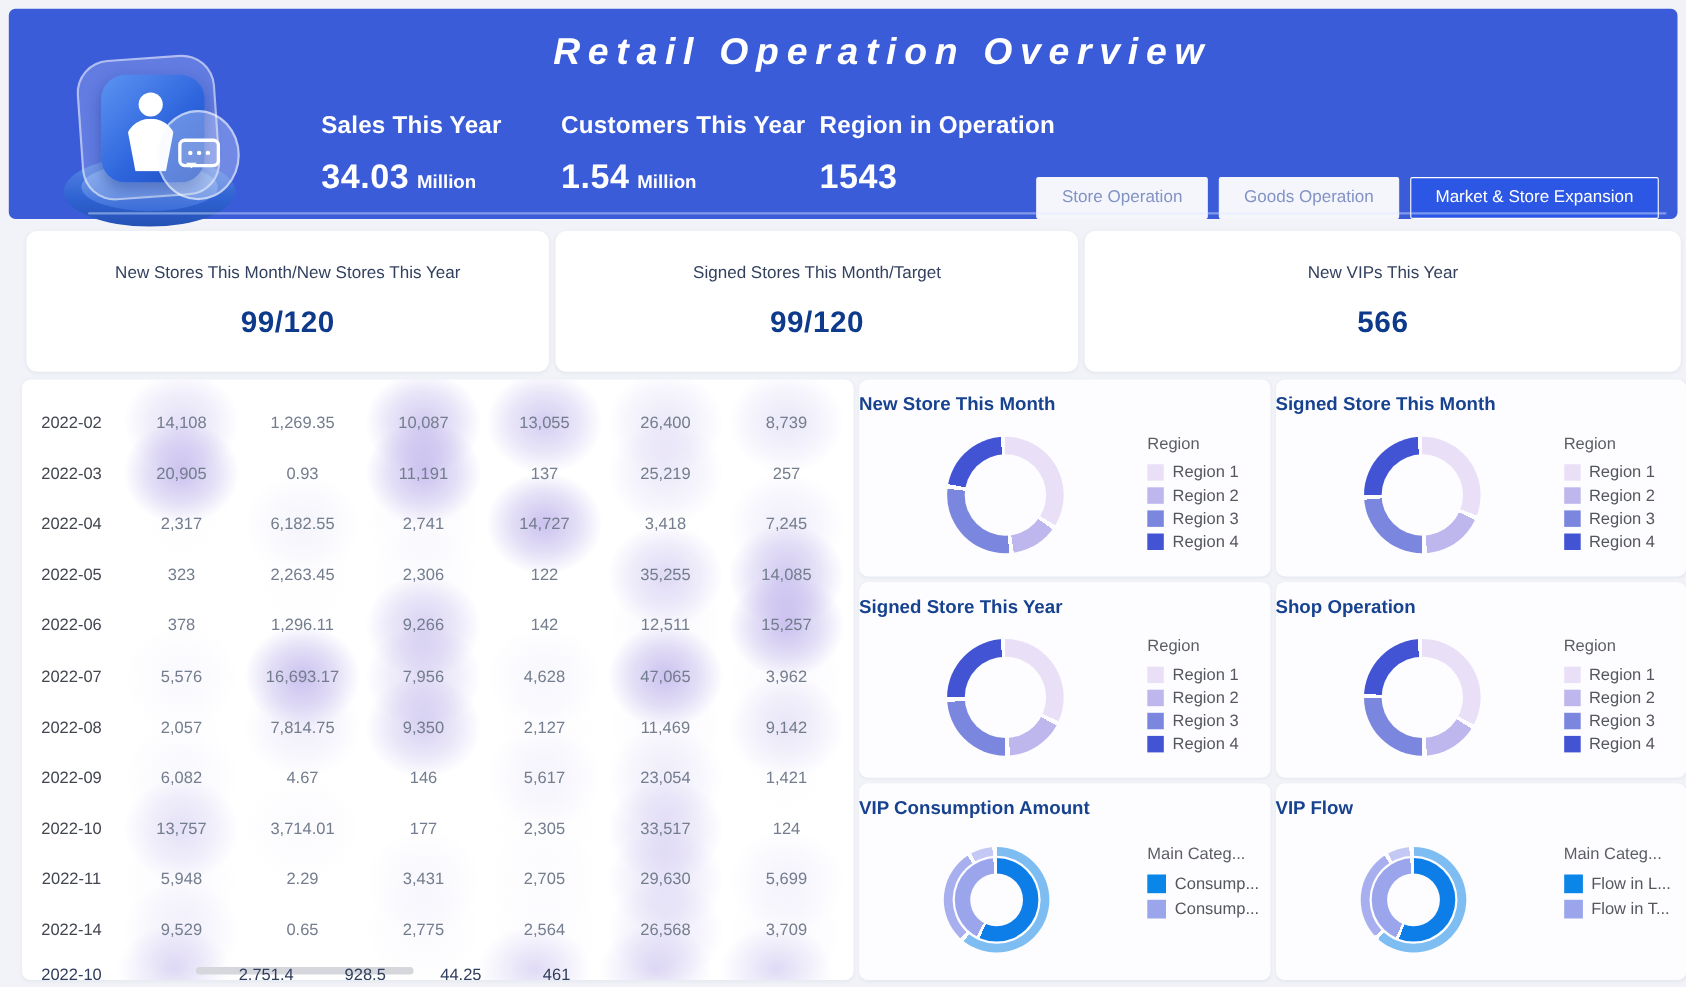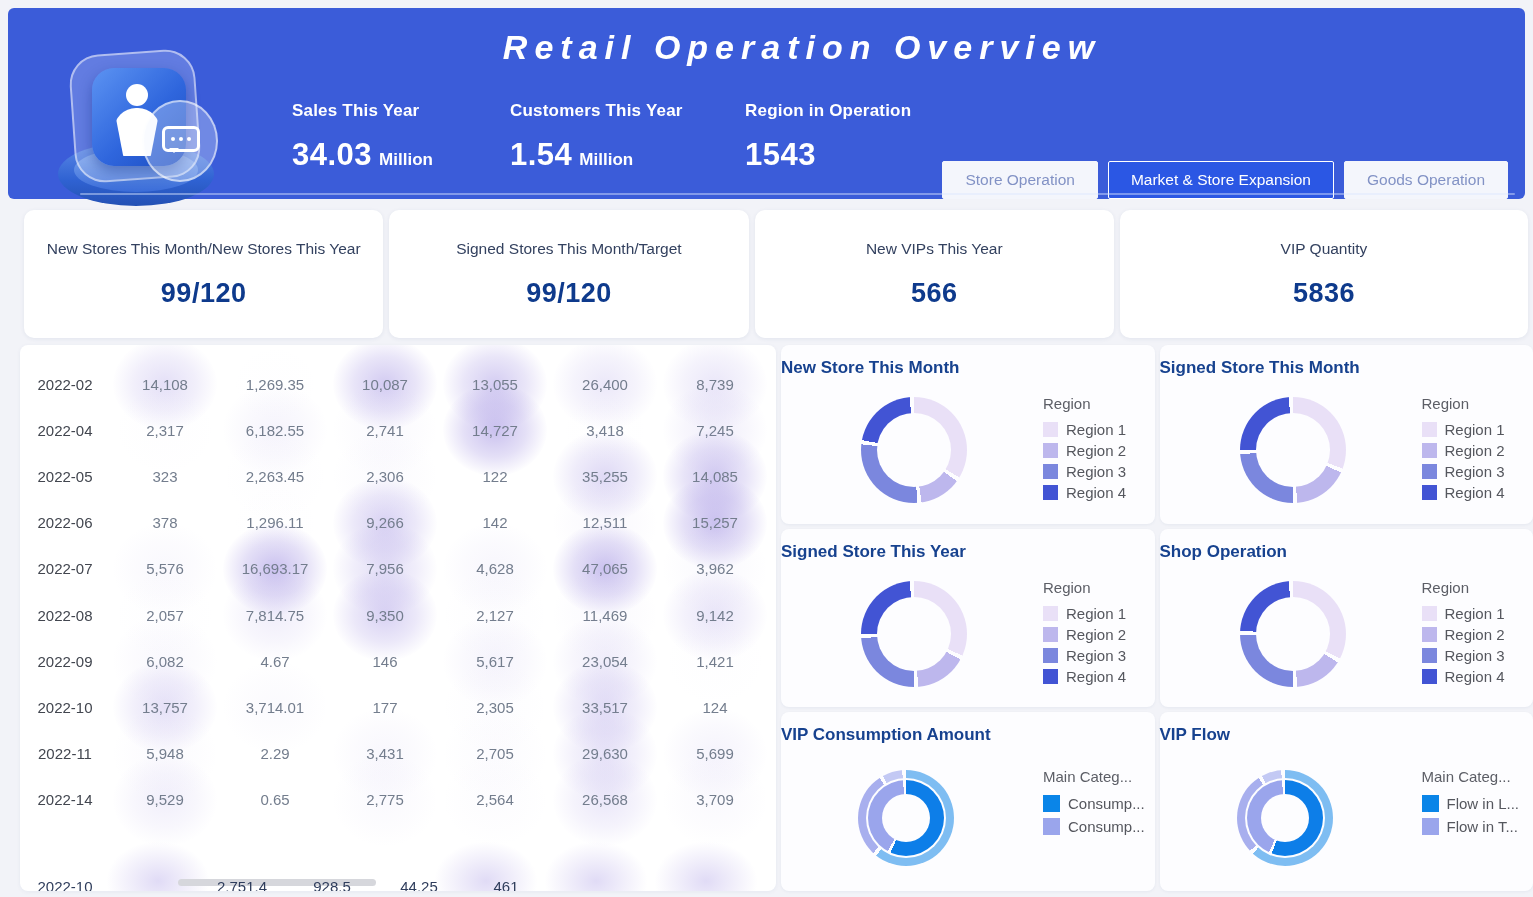--- a/index.html
+++ b/index.html
@@ -19,21 +19,21 @@
   .header-line {
     position:absolute; left:72px; right:10px; bottom:4px; height:2px;
     background:rgba(220,230,255,.45); border-radius:1px;
   }
   .page-title {
     position:absolute; left:794px; top:20px; transform:translateX(-50%);
     color:#fff; font-size:34px; font-weight:bold; font-style:italic;
     letter-spacing:7px; white-space:nowrap;
   }
   .hkpi { position:absolute; top:93px; color:#fff; }
-  .hkpi .hk-label { font-size:17px; font-weight:bold; letter-spacing:.2px; }
+  .hkpi .hk-label { font-size:22px; font-weight:bold; letter-spacing:.2px; }
   .hkpi .hk-value { margin-top:16px; font-weight:bold; }
   .hkpi .hk-num { font-size:31px; letter-spacing:.5px; }
   .hkpi .hk-suffix { font-size:17px; margin-left:7px; }
 
   .tabs { position:absolute; right:17px; bottom:0; display:flex; gap:10px; }
   .tab {
     height:38px; display:flex; align-items:center; justify-content:center;
     padding:0 22px; font-size:15.5px; border-radius:2px;
     background:#f4f6fc; color:#8292c5; border:1px solid #f4f6fc; cursor:pointer;
   }
@@ -200,56 +200,61 @@
           <div class="hk-label">Customers This Year</div>
           <div class="hk-value"><span class="hk-num">1.54</span><span class="hk-suffix">Million</span></div>
         </div>
         <div class="hkpi" style="left: 737px;">
           <div class="hk-label">Region in Operation</div>
           <div class="hk-value"><span class="hk-num">1543</span></div>
         </div>
       </div>
     <div class="tabs" id="tabs">
         <button class="tab">Store Operation</button>
+        <button class="tab">Goods Operation</button>
         <button class="tab active">Market &amp; Store Expansion</button>
-        <button class="tab">Goods Operation</button>
       </div>
     <div class="header-line"></div>
   </header>
 
   <section class="summary-row" id="summary-row">
       <div class="sum-card">
         <div class="sum-title">New Stores This Month/New Stores This Year</div>
         <div class="sum-value">99/120</div>
       </div>
       <div class="sum-card">
         <div class="sum-title">Signed Stores This Month/Target</div>
         <div class="sum-value">99/120</div>
       </div>
       <div class="sum-card">
         <div class="sum-title">New VIPs This Year</div>
         <div class="sum-value">566</div>
-      </div>
-      <div class="sum-card">
-        <div class="sum-title">VIP Quantity</div>
-        <div class="sum-value">5836</div>
       </div>
     </section>
 
   <main class="main">
     <section class="table-card">
       <div id="table-rows">
           <div class="t-row">
             <div class="t-month">2022-02</div>
             <div class="t-cell"><i class="blob" style="opacity: 0.51;"></i><span>14,108</span></div>
             <div class="t-cell"><i class="blob" style="opacity: 0.01;"></i><span>1,269.35</span></div>
             <div class="t-cell"><i class="blob" style="opacity: 0.84;"></i><span>10,087</span></div>
             <div class="t-cell"><i class="blob" style="opacity: 0.81;"></i><span>13,055</span></div>
             <div class="t-cell"><i class="blob" style="opacity: 0.37;"></i><span>26,400</span></div>
             <div class="t-cell"><i class="blob" style="opacity: 0.39;"></i><span>8,739</span></div>
+          </div>
+          <div class="t-row">
+            <div class="t-month">2022-03</div>
+            <div class="t-cell"><i class="blob" style="opacity: 1;"></i><span>20,905</span></div>
+            <div class="t-cell"><i class="blob" style="opacity: 0;"></i><span>0.93</span></div>
+            <div class="t-cell"><i class="blob" style="opacity: 1;"></i><span>11,191</span></div>
+            <div class="t-cell"><i class="blob" style="opacity: 0;"></i><span>137</span></div>
+            <div class="t-cell"><i class="blob" style="opacity: 0.35;"></i><span>25,219</span></div>
+            <div class="t-cell"><i class="blob" style="opacity: 0;"></i><span>257</span></div>
           </div>
           <div class="t-row">
             <div class="t-month">2022-04</div>
             <div class="t-cell"><i class="blob" style="opacity: 0.02;"></i><span>2,317</span></div>
             <div class="t-cell"><i class="blob" style="opacity: 0.18;"></i><span>6,182.55</span></div>
             <div class="t-cell"><i class="blob" style="opacity: 0.09;"></i><span>2,741</span></div>
             <div class="t-cell"><i class="blob" style="opacity: 1;"></i><span>14,727</span></div>
             <div class="t-cell"><i class="blob" style="opacity: 0.01;"></i><span>3,418</span></div>
             <div class="t-cell"><i class="blob" style="opacity: 0.28;"></i><span>7,245</span></div>
           </div>

